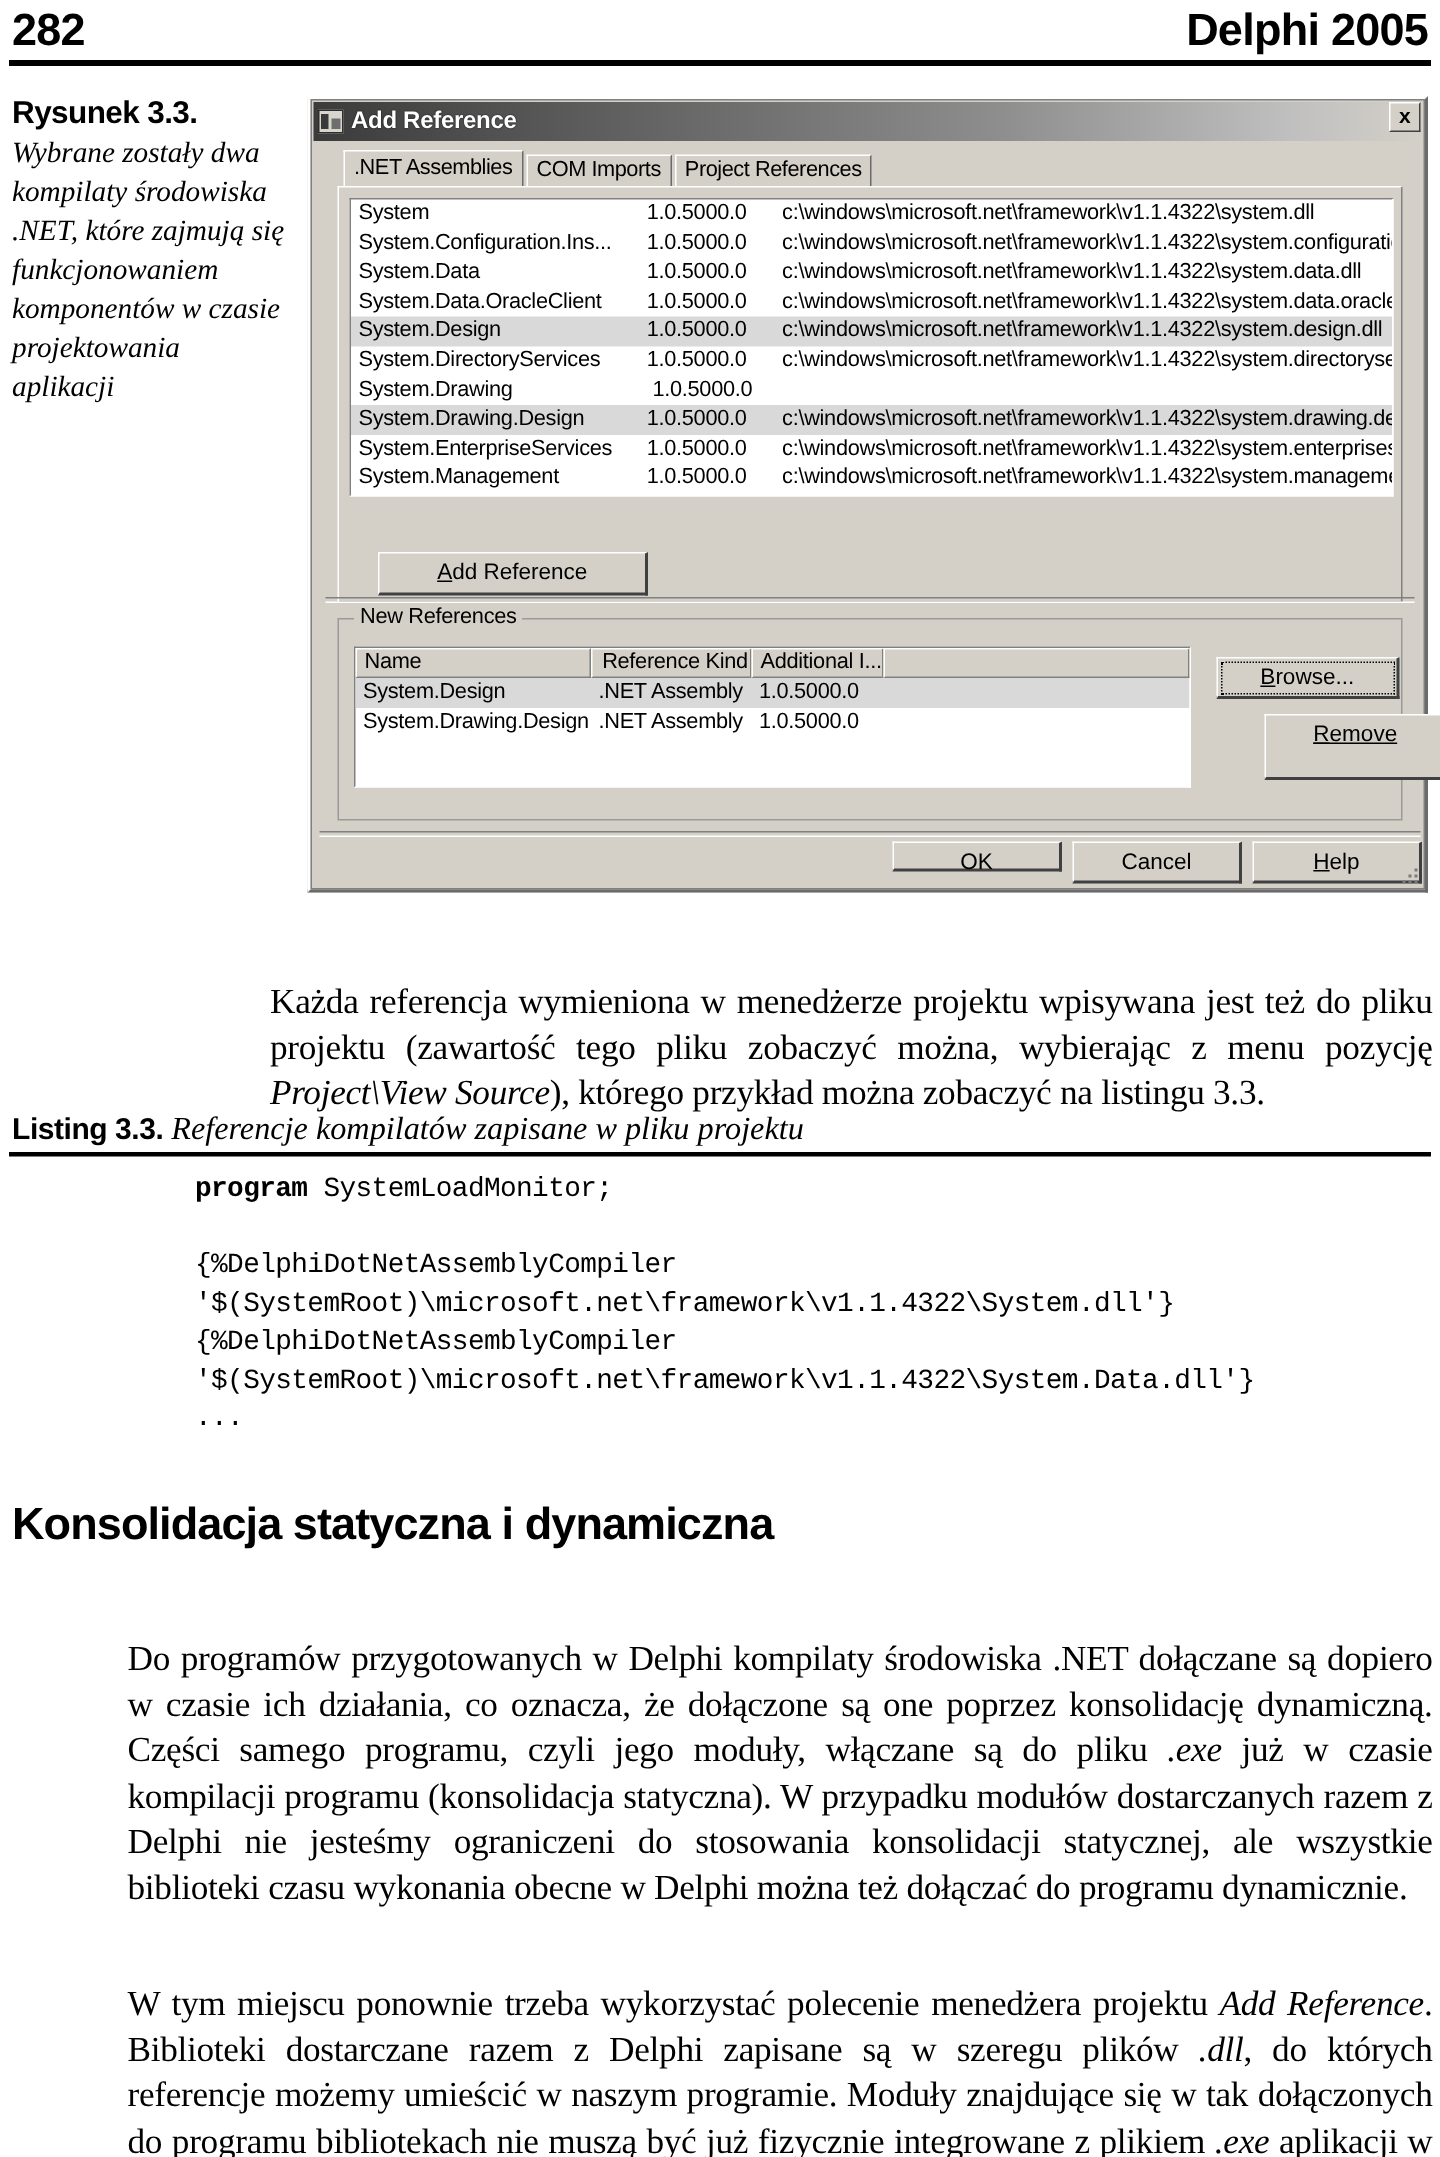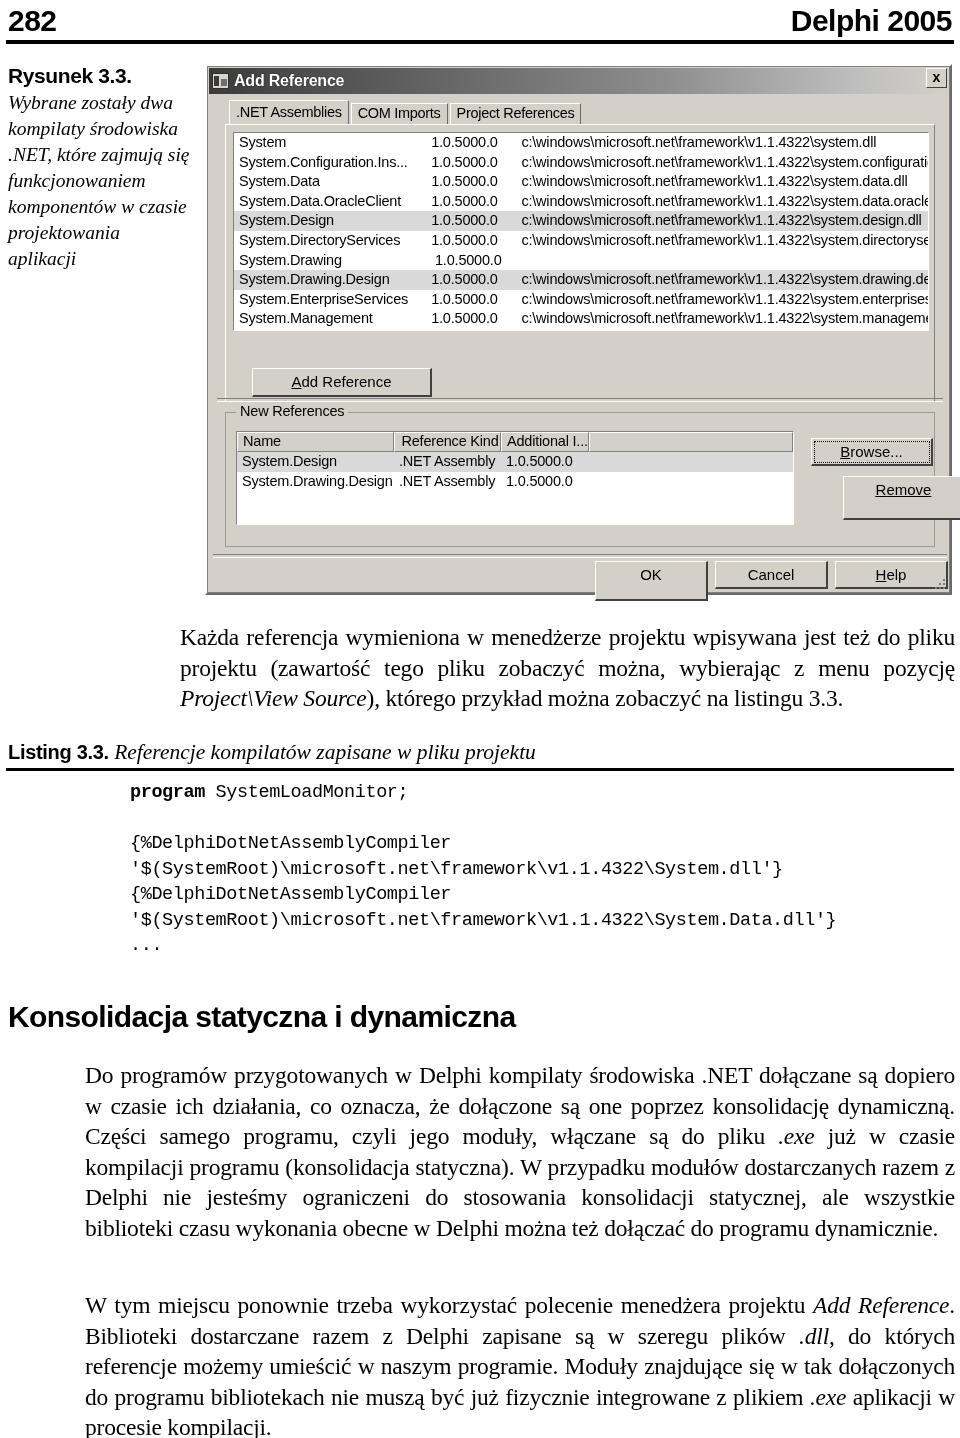--- a/index.html
+++ b/index.html
@@ -144,31 +144,32 @@
     position:absolute;left:10px;top:332px;width:726px;height:2px;
     border-top:1px solid #808080;border-bottom:1px solid #ffffff;
   }
   .sep2{
     position:absolute;left:6px;top:488px;width:734px;height:2px;
     border-top:1px solid #808080;border-bottom:1px solid #ffffff;
   }
 
   .btn-browse{position:absolute;left:604px;top:372px;width:122px;height:28px;line-height:25px;}
   .btn-remove{position:absolute;left:636px;top:410px;width:122px;height:44px;line-height:25px;text-decoration:underline;}
-  .btn-ok{position:absolute;left:388px;top:495px;width:113px;height:40px;line-height:25px;}
+  .btn-ok{position:absolute;left:388px;top:495px;width:113px;height:20px;line-height:25px;}
   .btn-cancel{position:absolute;left:508px;top:495px;width:113px;height:28px;line-height:25px;}
   .btn-help{position:absolute;left:628px;top:495px;width:113px;height:28px;line-height:25px;}
 
   .grip{position:absolute;right:3px;bottom:2px;width:14px;height:14px;}
   .grip i{position:absolute;display:block;background:#7a7a7a;width:2px;height:2px;}
 
   
   .bodytext{
     position:absolute;font-size:23.5px;line-height:30.5px;text-align:justify;
     letter-spacing:-0.2px;
+    margin-top:31px;
   }
   .p1{left:180px;top:622px;width:775px;}
   .listing-title{
     position:absolute;left:8px;top:740px;width:940px;font-size:21px;
   }
   .listing-title b{font-family:"Liberation Sans", sans-serif;font-size:20px;letter-spacing:-0.3px;}
   .listing-title i{font-style:italic;font-size:21.5px;}
   .rule-listing{position:absolute;left:6px;top:768px;width:948px;height:3px;background:#000;}
 
   .code{

